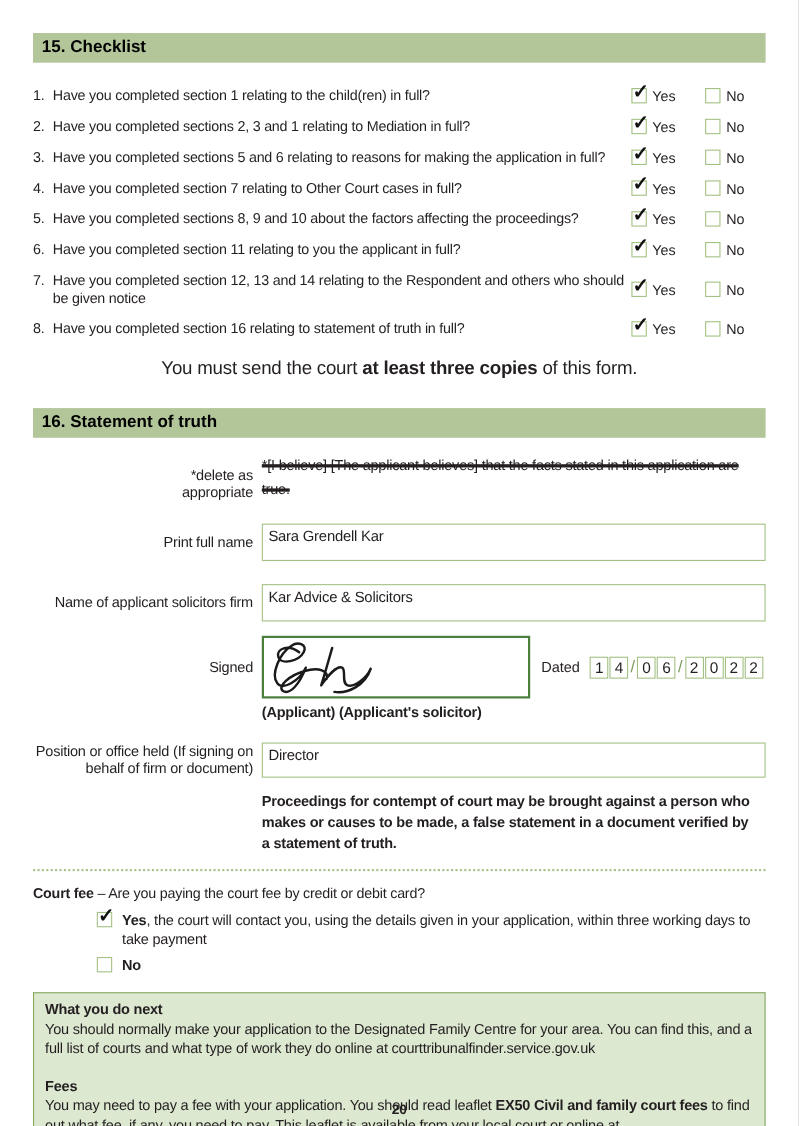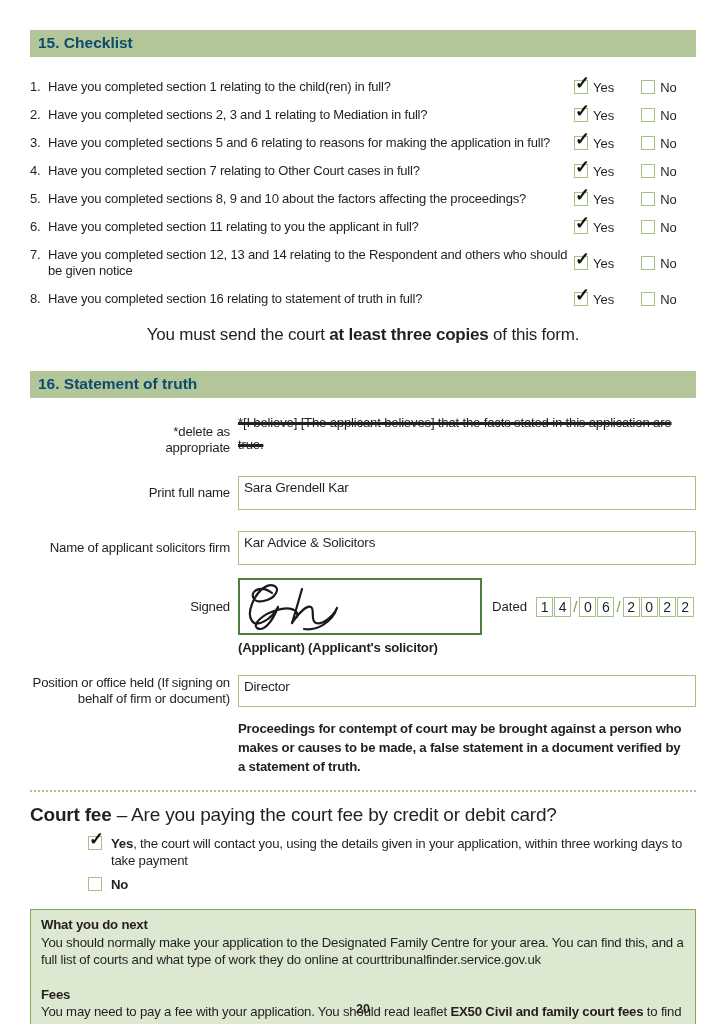--- a/index.html
+++ b/index.html
@@ -7,21 +7,21 @@
     --box-border:#a3c183;
     --box-border-dark:#4c7e3c;
     --info-bg:#dde8d1;
     --info-border:#85a861;
     --ink:#231f20;
   }
   *{margin:0;padding:0;box-sizing:border-box;}
   body{background:#888;font-family:"Liberation Sans",sans-serif;color:var(--ink);}
   .page{width:726px;height:1024px;background:#fff;margin:0 auto;position:relative;overflow:hidden;}
   .content{padding:30px 30px 0 30px;}
-  .sec-header{background:var(--header-bg);font-size:15.5px;font-weight:bold;padding:4px 8px 5px 8px;line-height:18px;color:#0c4a6e;}
+  .sec-header{background:var(--header-bg);font-size:15.5px;font-weight:bold;padding:4px 8px 5px 8px;line-height:18px;color:#000000;}
   
   .check-list{margin-top:22px;}
   .check-row{display:flex;align-items:center;margin-bottom:12px;}
   .q{flex:1;display:flex;font-size:13px;line-height:16px;letter-spacing:-0.2px;padding-right:4px;}
   .q-num{width:18px;flex:none;}
   .yn{flex:none;width:122px;display:flex;align-items:center;}
   .cb{width:14px;height:14px;border:1px solid var(--box-border);background:#fff;position:relative;flex:none;}
   .cb .tick{display:none;position:absolute;left:0px;top:-7px;font-size:18px;font-weight:bold;color:#111;line-height:18px;}
   .cb.checked .tick{display:block;}
   .cb-label{font-size:13px;margin-left:5px;}
@@ -42,21 +42,21 @@
   .sig-box svg{position:absolute;left:4px;top:1px;}
   .dated-group{display:flex;align-items:center;margin-left:10px;flex:1;}
   .dated-label{font-size:13.2px;margin-right:9px;}
   .dbox{width:17px;height:20px;border:1px solid var(--box-border);display:inline-flex;align-items:center;justify-content:center;font-size:14px;margin-right:1px;background:#fff;}
   .dslash{font-size:15px;color:#7d9b5c;margin:0 2px 0 1px;}
   .sig-caption{font-size:13.2px;font-weight:bold;letter-spacing:-0.2px;margin-top:5px;}
   .row-pos{margin-top:20px;}
   .pos-box{height:32px;}
   .warning{font-weight:bold;font-size:13.2px;line-height:19px;letter-spacing:-0.2px;max-width:452px;margin-top:12px;}
   .divider{border-top:2px dotted #aec490;margin:14px 0 12px 0;}
-  .fee-q{font-size:19px;letter-spacing:-0.2px;}
+  .fee-q{font-size:13px;letter-spacing:-0.2px;}
   .fee-option{display:flex;margin-left:58px;margin-top:9px;}
   .fee-option .cb{margin-top:1px;}
   .fee-text{font-size:13.2px;line-height:17px;letter-spacing:-0.2px;margin-left:9px;max-width:586px;}
   .info-box{margin-top:16px;border:1.5px solid var(--info-border);background:var(--info-bg);padding:6px 10px 10px 10px;font-size:13.2px;line-height:17.5px;letter-spacing:-0.2px;}
   .info-title{font-weight:bold;}
   .info-spacer{height:17px;}
   .page-num{position:absolute;bottom:8px;left:0;width:100%;text-align:center;font-size:12.5px;font-weight:bold;}
   b{font-weight:bold;}
 </style>
 </head>

